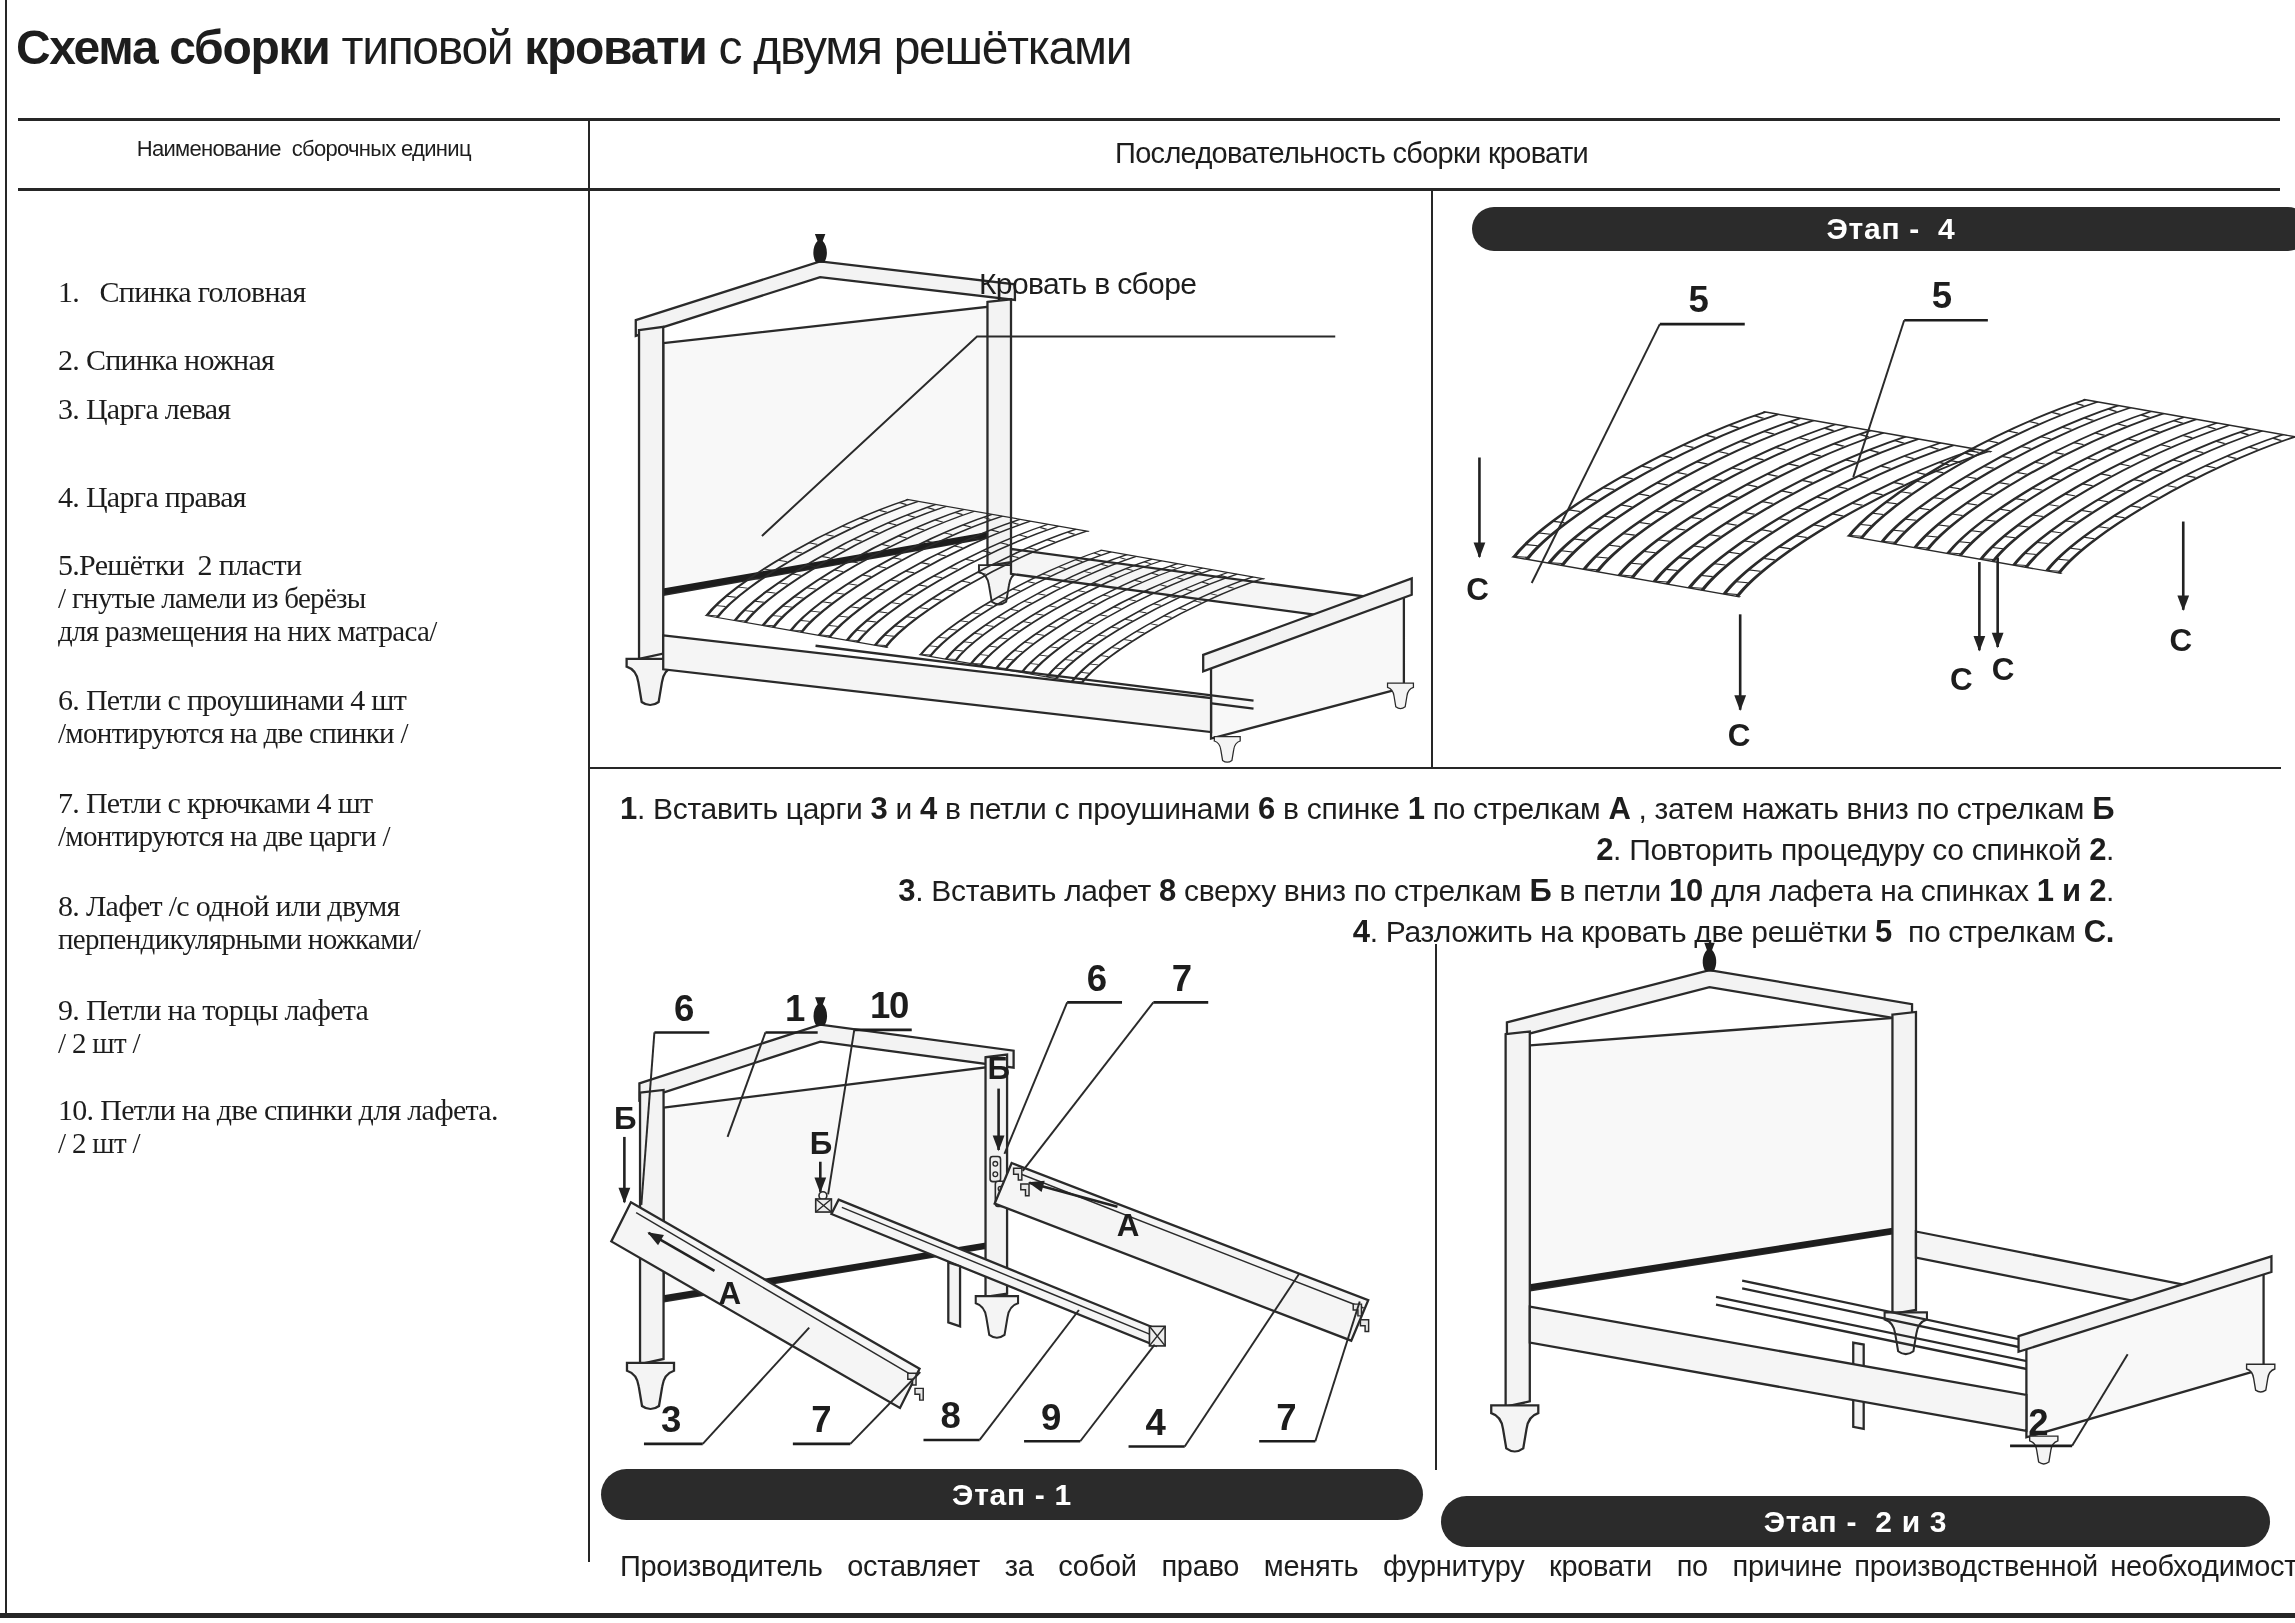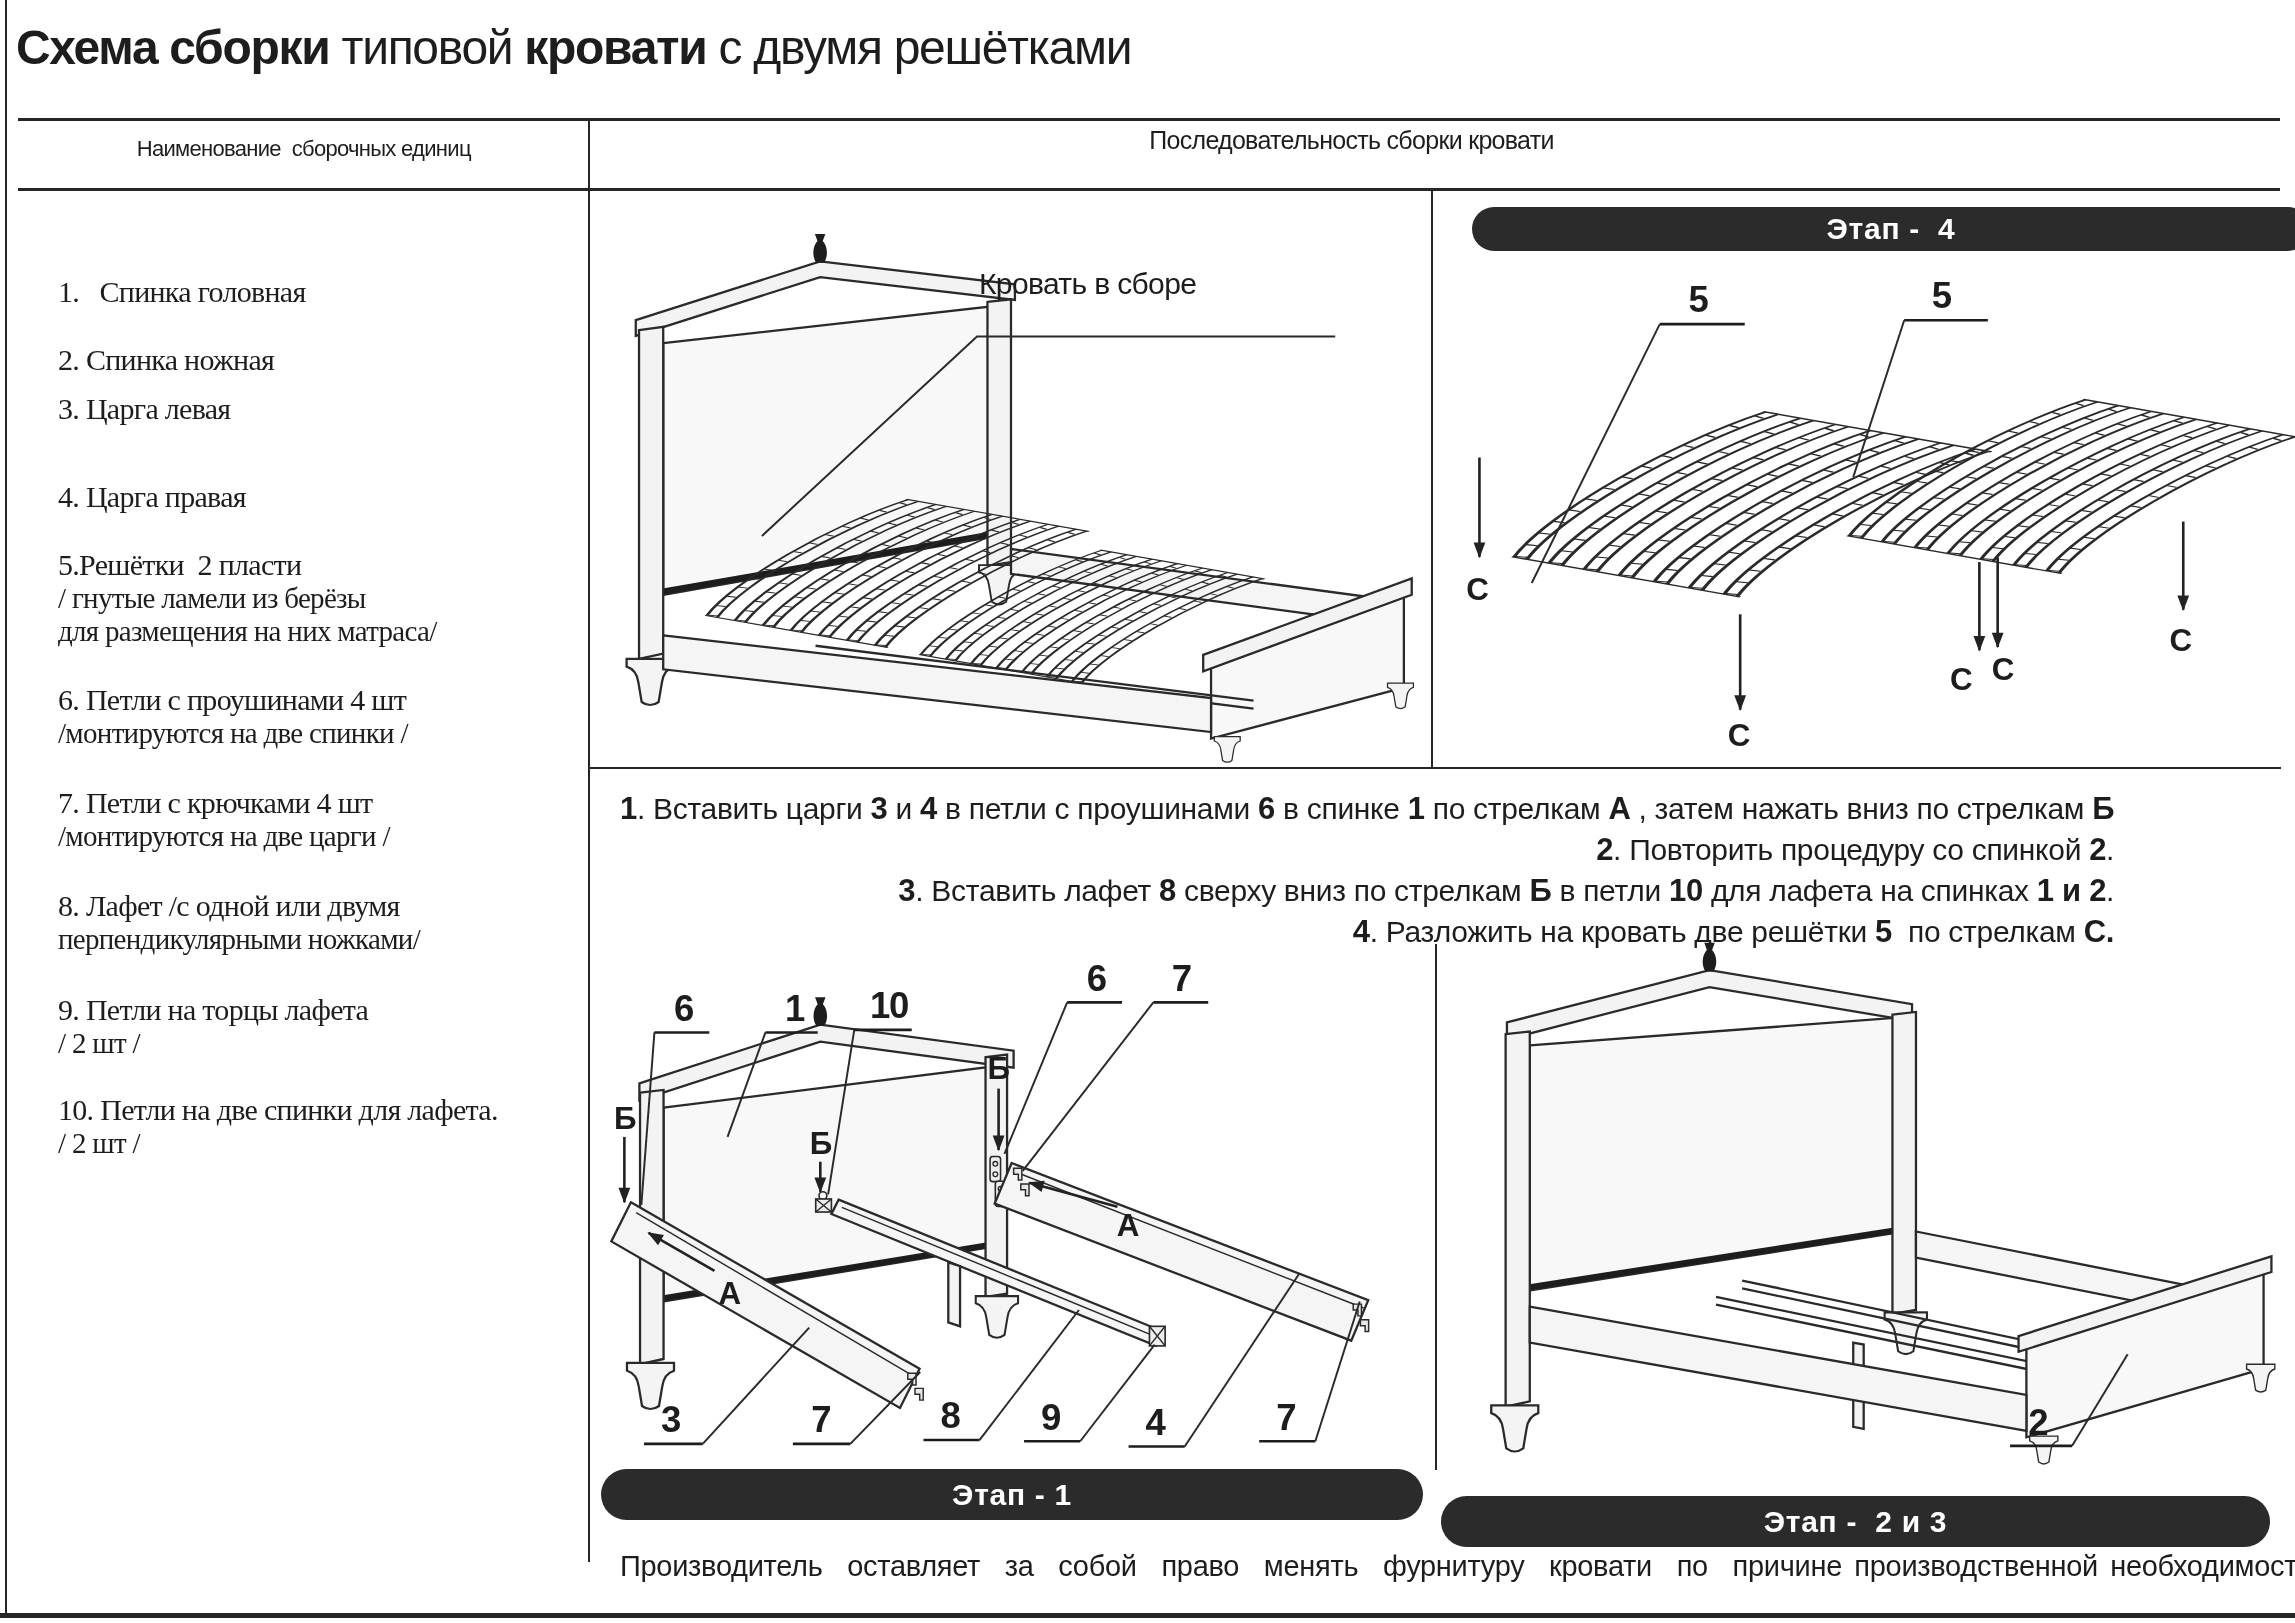--- a/index.html
+++ b/index.html
@@ -4,21 +4,21 @@
 <style>
   html,body{margin:0;padding:0;background:#ffffff;}
   body{width:2295px;height:1624px;position:relative;font-family:"Liberation Sans",sans-serif;color:#1d1d1d;overflow:hidden;}
   .abs{position:absolute;}
   .line{position:absolute;background:#262626;}
   .pre{white-space:pre-wrap;font-family:Liberation Serif, serif;}
   #title{top:19.6px;left:0;width:2295px;text-align:left;font-size:48px;letter-spacing:-1.3px;white-space:pre-wrap;margin-left:16px;}
   #title b{font-weight:bold;}
   .colhead{font-size:22px;letter-spacing:-0.7px;text-align:center;white-space:pre-wrap;}
   #head-left{top:136px;left:18.3px;width:571px;}
-  #head-right{top:126px;left:590px;width:1523px;font-size:25px;}
+  #head-right{top:137px;left:590px;width:1523px;font-size:29px;}
   .plist-item{position:absolute;left:58px;font-size:30px;line-height:34px;letter-spacing:-0.7px;}
   .plist-note{font-size:29px;line-height:33px;}
   #ins{position:absolute;left:620px;top:788px;font-size:30px;line-height:41px;letter-spacing:-0.3px;text-align:right;}
   .ins-line{white-space:pre;}
   .ins-line b{font-size:31px;}
   .banner{position:absolute;background:#2b2b2b;border-radius:30px;color:#ffffff;display:flex;align-items:center;justify-content:center;font-weight:bold;font-size:30px;letter-spacing:0.7px;white-space:pre-wrap;}
   #footer{position:absolute;left:620px;top:1550px;font-size:29px;letter-spacing:-0.3px;word-spacing:4.6px;white-space:pre;}
   svg{position:absolute;overflow:visible;}
   svg text{font-family:"Liberation Sans",sans-serif;fill:#1d1d1d;}
   .ln{fill:none;stroke:#2a2a2a;stroke-width:3.5;}

